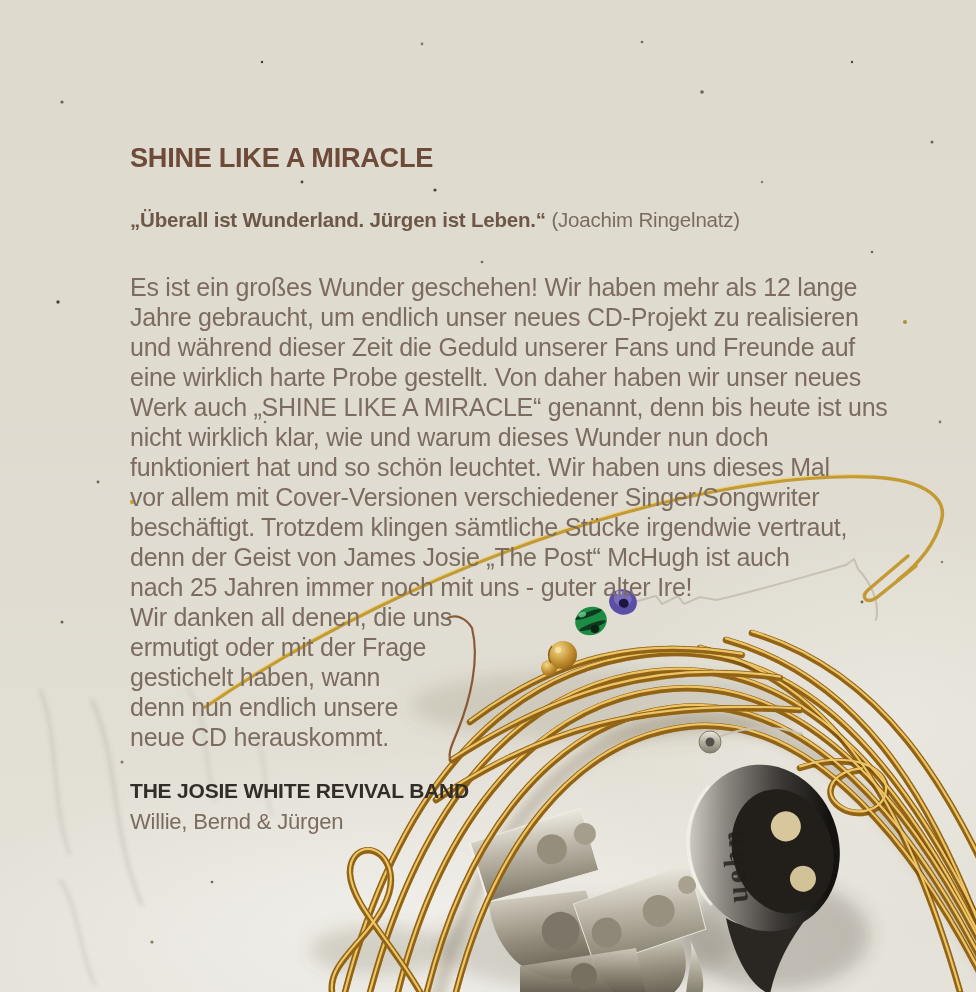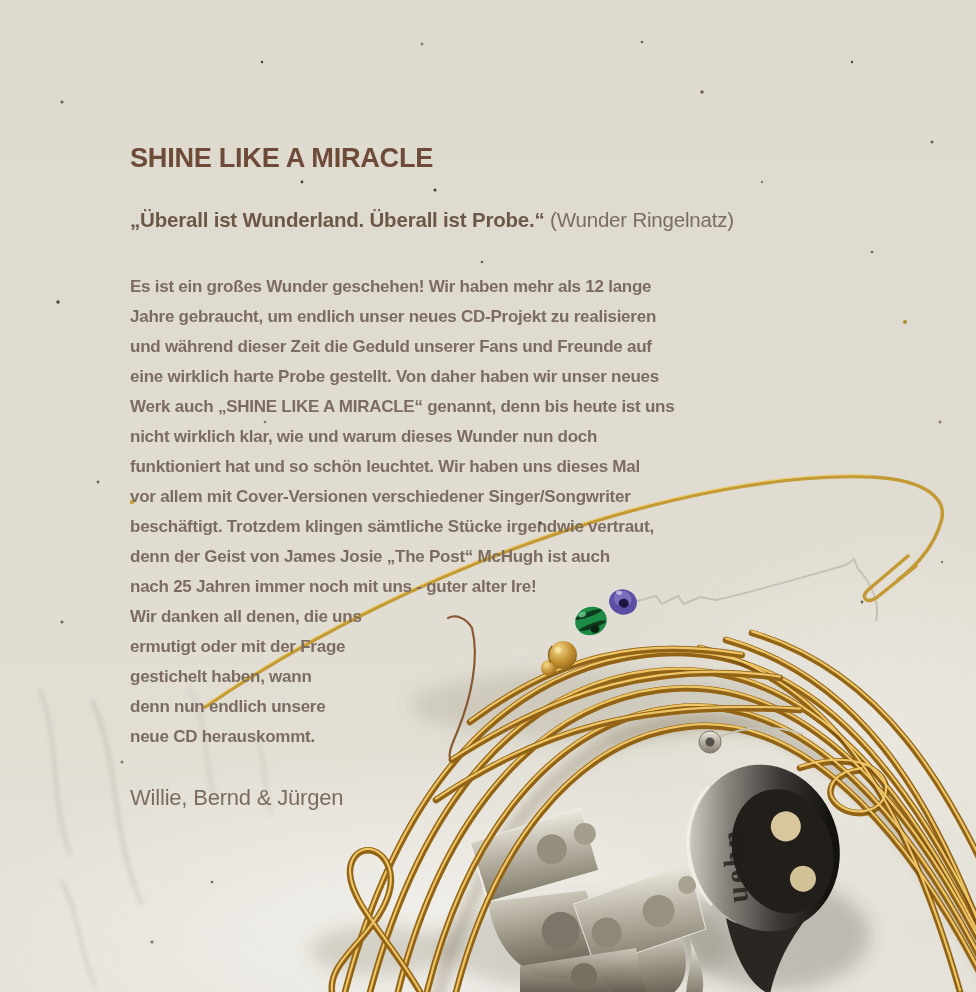--- a/index.html
+++ b/index.html
@@ -18,22 +18,22 @@
   .title{
     position:absolute;left:130px;top:94px;margin:0;
     font-size:28px;font-weight:bold;letter-spacing:-0.3px;
     color:#6e4a39;transform:scaleX(0.97);transform-origin:left;
   }
   .quote{position:absolute;left:130px;top:160px;margin:0;font-size:20.5px;letter-spacing:-0.2px;}
   .q-bold{font-weight:bold;color:#6d5847;}
   .q-attr{color:#7c6c60;}
   .bodytext{
     position:absolute;left:130px;top:224px;margin:0;
-    font-size:17px;line-height:30px;letter-spacing:-0.25px;
-    color:#7c6c60;white-space:pre-line;font-weight:bold;
+    font-size:25px;line-height:30px;letter-spacing:-0.25px;
+    color:#7c6c60;white-space:pre-line;
   }
   .band{position:absolute;left:130px;top:731px;}
   .band-name{font-size:21px;font-weight:bold;letter-spacing:-0.2px;color:#332d27;}
   .band-members{font-size:22px;letter-spacing:-0.2px;color:#7c6c60;margin-top:6px;}
 
   
   .sd{fill:none;stroke:rgba(110,92,60,0.25);stroke-width:15;}
   .sb{fill:none;stroke:#b07c20;stroke-width:6.5;stroke-linecap:round;}
   .st{fill:none;stroke:rgba(92,58,8,0.38);stroke-width:6.5;stroke-dasharray:1.3 2.8;stroke-linecap:round;}
   .sh{fill:none;stroke:#edc566;stroke-width:2.2;stroke-linecap:round;}
@@ -263,38 +263,39 @@
     <g>
       <use href="#c1" class="sb" stroke-width="5.5"></use>
       <use href="#c1" class="st" stroke-width="5.5"></use>
       <use href="#c1" class="sh" stroke-width="1.8" transform="translate(0,-1.2)"></use>
     </g>
   </svg>
 
   <div class="text-layer">
     <h1 class="title">SHINE LIKE A MIRACLE</h1>
 
-    <p class="quote"><span class="q-bold">„Überall ist Wunderland. Überall ist Probe.“</span>
-      <span class="q-attr">(Wunder Ringelnatz)</span>
+    <p class="quote"><span class="q-bold">„Überall ist Wunderland. Jürgen ist Leben.“</span>
+      <span class="q-attr">(Joachim Ringelnatz)</span>
     </p>
 
     <p class="bodytext">Es ist ein großes Wunder geschehen! Wir haben mehr als 12 lange
 Jahre gebraucht, um endlich unser neues CD-Projekt zu realisieren
 und während dieser Zeit die Geduld unserer Fans und Freunde auf
 eine wirklich harte Probe gestellt. Von daher haben wir unser neues
 Werk auch „SHINE LIKE A MIRACLE“ genannt, denn bis heute ist uns
 nicht wirklich klar, wie und warum dieses Wunder nun doch
 funktioniert hat und so schön leuchtet. Wir haben uns dieses Mal
 vor allem mit Cover-Versionen verschiedener Singer/Songwriter
 beschäftigt. Trotzdem klingen sämtliche Stücke irgendwie vertraut,
 denn der Geist von James Josie „The Post“ McHugh ist auch
 nach 25 Jahren immer noch mit uns - guter alter Ire!
 Wir danken all denen, die uns
 ermutigt oder mit der Frage
 gestichelt haben, wann
 denn nun endlich unsere
 neue CD herauskommt.</p>
 
     <div class="band">
+      <div class="band-name">THE JOSIE WHITE REVIVAL BAND</div>
       <div class="band-members">Willie, Bernd &amp; Jürgen</div>
     </div>
   </div>
 </div>
 
 </body></html>

